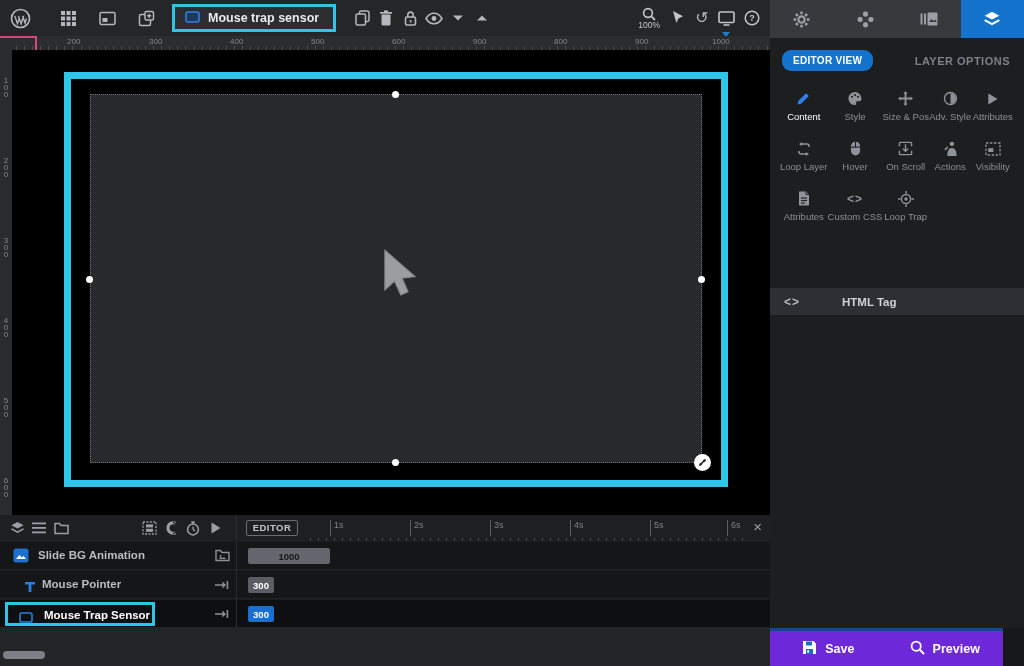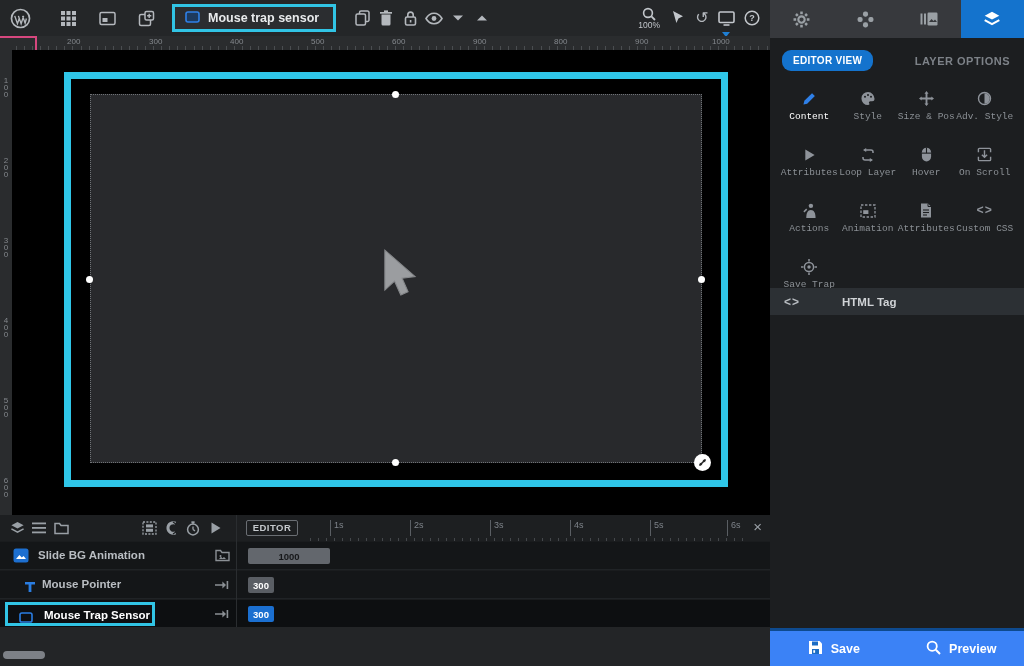--- a/index.html
+++ b/index.html
@@ -46,21 +46,21 @@
   .handle { position:absolute; width:7px; height:7px; border-radius:50%; background:#fff; }
   #resize-handle { position:absolute; width:17px; height:17px; border-radius:50%; background:#fff;
     display:flex; align-items:center; justify-content:center; }
   #big-cursor { position:absolute; left:362px; top:198px; }
 
   
   #right-panel { left:770px; top:38px; width:254px; height:590px; background:#1c1e20; }
   #editor-view-btn { position:absolute; left:12px; top:12px; background:#1473cd; color:#fff; font-size:10px;
     font-weight:bold; padding:5px 11px; border-radius:9px; letter-spacing:.3px; cursor:pointer; }
   #layer-options-title { position:absolute; right:14px; top:17px; color:#7d8288; font-size:11px; font-weight:bold; letter-spacing:.5px; }
-  #opt-grid { position:absolute; left:10px; top:48px; width:234px; display:grid; grid-template-columns:repeat(4,1fr); row-gap:16px;font-family:Liberation Mono, monospace; }
+  #opt-grid { position:absolute; left:10px; top:48px; width:234px; display:grid; grid-template-columns:repeat(5,1fr); row-gap:10px; }
   .opt { height:40px; display:flex; flex-direction:column; align-items:center; justify-content:center; gap:4px; cursor:pointer; }
   .opt .opt-ic { height:16px; display:flex; align-items:center; justify-content:center; }
   .opt .opt-lb { font-size:9.5px; color:#8b9095; white-space:nowrap; }
   .opt.active .opt-lb { color:#fff; }
   .code-glyph { font-size:12px; font-weight:bold; color:#8e939a; letter-spacing:1px; }
   #html-tag-bar { position:absolute; left:0; top:250px; width:254px; height:27px; background:#2c3034;
     display:flex; align-items:center; gap:10px; padding:0 14px; }
   #html-tag-bar .t { color:#d0d3d6; font-size:11.5px; font-weight:bold;padding-left:32px; }
   #wrap-row { position:absolute; left:0; top:295px; width:254px; height:24px; }
   #wrap-label { position:absolute; left:24px; top:5px; font-size:10.5px; color:#6f747a; }
@@ -86,21 +86,21 @@
   .tl-row .right-ic { position:absolute; left:215px; top:6px; color:#8b9095; }
   .tl-divider { position:absolute; left:236px; top:0; width:1px; height:112px; background:#2a2d30; }
   .badge { position:absolute; top:6px; height:16px; border-radius:2px; font-size:9.5px; font-weight:bold;
     display:flex; align-items:center; justify-content:center; }
   #hl-box { position:absolute; left:5px; top:2px; width:150px; height:24px; border:3px solid #31c4e5; background:#0d0f11; }
   #hl-box .name { position:absolute; left:36px; top:4px; color:#fff; }
   #tl-bottom { position:absolute; left:0; top:112px; width:770px; height:39px; background:#232527; }
   #tl-scrollbar { position:absolute; left:3px; top:24px; width:42px; height:8px; border-radius:4px; background:#7d8187; cursor:grab; }
 
   
-  #footer-bar { left:770px; top:628px; width:255px; height:38px; background:#3b82f6; border-top:3px solid #0e4a8e;
+  #footer-bar { left:770px; top:628px; width:233px; height:38px; background:#6d28d9; border-top:3px solid #0e4a8e;
     display:flex; align-items:center; }
   .foot-btn { flex:1; display:flex; align-items:center; justify-content:center; gap:8px; color:#fff;
     font-size:12.5px; font-weight:bold; cursor:pointer; height:100%; }
 </style>
 </head>
 <body>
 
 <div id="app">
 
   <div id="toolbar" class="abs">
@@ -393,21 +393,21 @@
           </div>
         <div class="opt-lb">Actions</div>
       </div>
       <div class="opt">
         <div class="opt-ic">
             <svg width="16" height="14" viewBox="0 0 16 14">
               <rect x="1" y="1" width="14" height="12" fill="none" stroke="#8e939a" stroke-width="1.3" stroke-dasharray="2.4 1.6"></rect>
               <rect x="3.2" y="6.2" width="5.2" height="3.8" fill="#8e939a"></rect>
             </svg>
           </div>
-        <div class="opt-lb">Animation</div>
+        <div class="opt-lb">Visibility</div>
       </div>
       <div class="opt">
         <div class="opt-ic">
             <svg width="12" height="15" viewBox="0 0 12 15">
               <path d="M1 0.5h7l3 3V14.5H1z" fill="#8e939a"></path>
               <path d="M8 0.5v3h3" fill="none" stroke="#1c1e20" stroke-width="1"></path>
               <line x1="3" y1="7" x2="9" y2="7" stroke="#1c1e20" stroke-width="1.1"></line>
               <line x1="3" y1="9.5" x2="9" y2="9.5" stroke="#1c1e20" stroke-width="1.1"></line>
               <line x1="3" y1="12" x2="7" y2="12" stroke="#1c1e20" stroke-width="1.1"></line>
             </svg>
@@ -427,21 +427,21 @@
               <circle cx="8" cy="8" r="4.6" fill="none" stroke="#8e939a" stroke-width="1.5"></circle>
               <circle cx="8" cy="8" r="1.7" fill="#8e939a"></circle>
               <g stroke="#8e939a" stroke-width="1.5">
                 <line x1="8" y1="0" x2="8" y2="2.4"></line>
                 <line x1="8" y1="13.6" x2="8" y2="16"></line>
                 <line x1="0" y1="8" x2="2.4" y2="8"></line>
                 <line x1="13.6" y1="8" x2="16" y2="8"></line>
               </g>
             </svg>
           </div>
-        <div class="opt-lb">Save Trap</div>
+        <div class="opt-lb">Loop Trap</div>
       </div>
     </div>
 
     <div id="html-tag-bar">
       <span class="code-glyph" style="color:#b8bcc1">&lt;&gt;</span>
       <span class="t">HTML Tag</span>
     </div>
   </div>
 
   <div id="timeline" class="abs">

